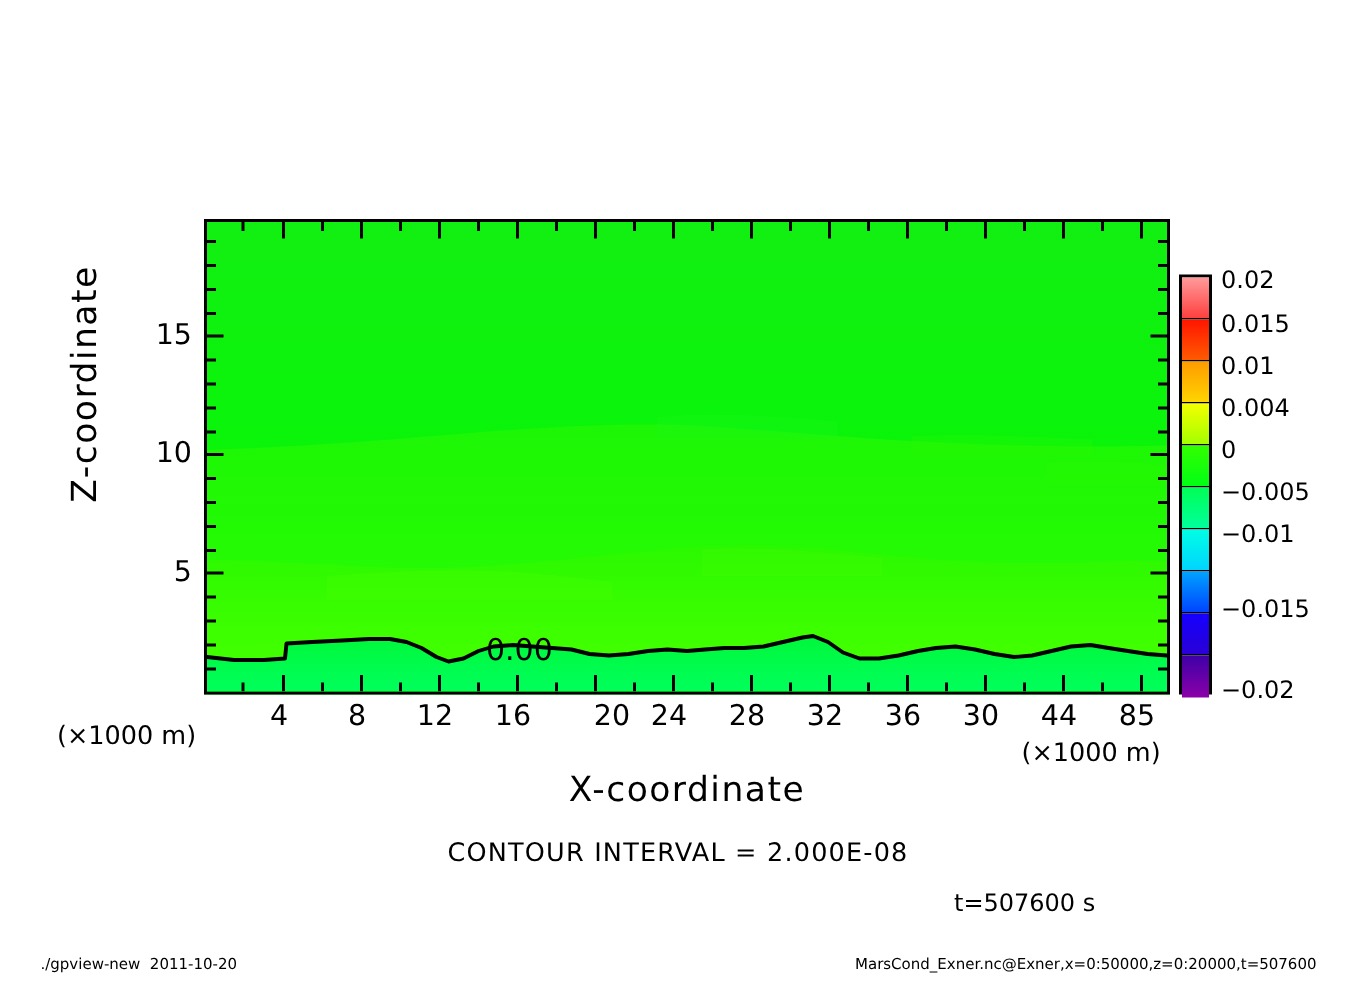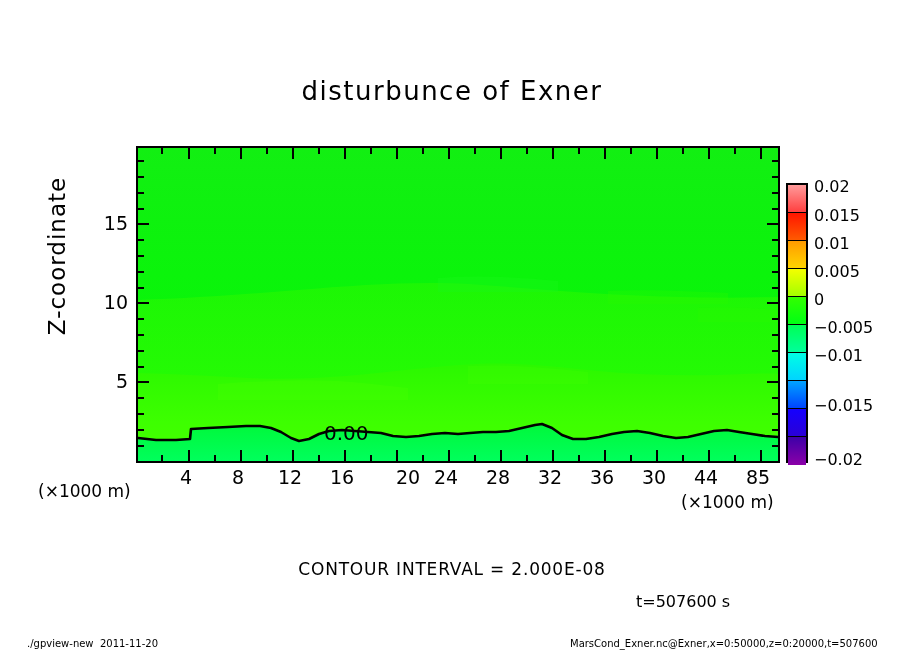--- a/index.html
+++ b/index.html
@@ -196,21 +196,20 @@
     top: 638px;
     font-size: 10px;
     white-space: pre;
   }
 </style>
 </head>
 <body>
 
 <div class="stage">
 
-  <div id="plot-title">disturbunce of Exner</div>
 
   <div id="plot-frame">
     <svg id="contour-canvas" viewBox="0 0 640 313" preserveAspectRatio="none">
       <defs>
         <linearGradient id="gTop" x1="0" y1="0" x2="0" y2="1">
           <stop offset="0%" stop-color="#12ef12"></stop>
           <stop offset="40%" stop-color="#0bf40b"></stop>
           <stop offset="100%" stop-color="#06f806"></stop>
         </linearGradient>
         <linearGradient id="gMid" x1="0" y1="0" x2="0" y2="1">
@@ -365,46 +364,47 @@
   <div class="xlabel-num" style="left:528px">32</div>
   <div class="xlabel-num" style="left:580px">36</div>
   <div class="xlabel-num" style="left:632px">30</div>
   <div class="xlabel-num" style="left:684px">44</div>
   <div class="xlabel-num" style="left:736px">85</div>
 
   <div class="ylabel-num" style="top:370px">5</div>
   <div class="ylabel-num" style="top:291px">10</div>
   <div class="ylabel-num" style="top:212px">15</div>
 
+  <div id="x-axis-title">X-coordinate</div>
   <div id="y-axis-title">Z-coordinate</div>
   <div id="x-unit-left">(×1000 m)</div>
   <div id="x-unit-right">(×1000 m)</div>
 
   <div id="colorbar">
     <div class="cb-band" style="background:linear-gradient(#ff9a9a,#ff4040)"></div>
     <div class="cb-band" style="background:linear-gradient(#ff1500,#ff5a00)"></div>
     <div class="cb-band" style="background:linear-gradient(#ff9b00,#ffd400)"></div>
     <div class="cb-band" style="background:linear-gradient(#f4ff00,#a4ff00)"></div>
     <div class="cb-band" style="background:linear-gradient(#33ff00,#00ff14)"></div>
     <div class="cb-band" style="background:linear-gradient(#00ff55,#00ff9b)"></div>
     <div class="cb-band" style="background:linear-gradient(#00ffe4,#00d4ff)"></div>
     <div class="cb-band" style="background:linear-gradient(#00a3ff,#0044ff)"></div>
     <div class="cb-band" style="background:linear-gradient(#1500ff,#2a00d6)"></div>
     <div class="cb-band" style="background:linear-gradient(#3d00a8,#8b00a8)"></div>
   </div>
 
   <div class="cb-tick-label" style="top:177px">0.02</div>
   <div class="cb-tick-label" style="top:206px">0.015</div>
   <div class="cb-tick-label" style="top:234px">0.01</div>
-  <div class="cb-tick-label" style="top:262px">0.005</div>
+  <div class="cb-tick-label" style="top:262px">0.004</div>
   <div class="cb-tick-label" style="top:290px">0</div>
   <div class="cb-tick-label" style="top:318px">−0.005</div>
   <div class="cb-tick-label" style="top:346px">−0.01</div>
   <div class="cb-tick-label" style="top:396px">−0.015</div>
   <div class="cb-tick-label" style="top:450px">−0.02</div>
 
   <div id="contour-interval">CONTOUR INTERVAL = 2.000E-08</div>
   <div id="time-stamp">t=507600 s</div>
 
-  <div id="footer-left">./gpview-new  2011-11-20</div>
+  <div id="footer-left">./gpview-new  2011-10-20</div>
   <div id="footer-right">MarsCond_Exner.nc@Exner,x=0:50000,z=0:20000,t=507600</div>
 
 </div>
 
 </body></html>

